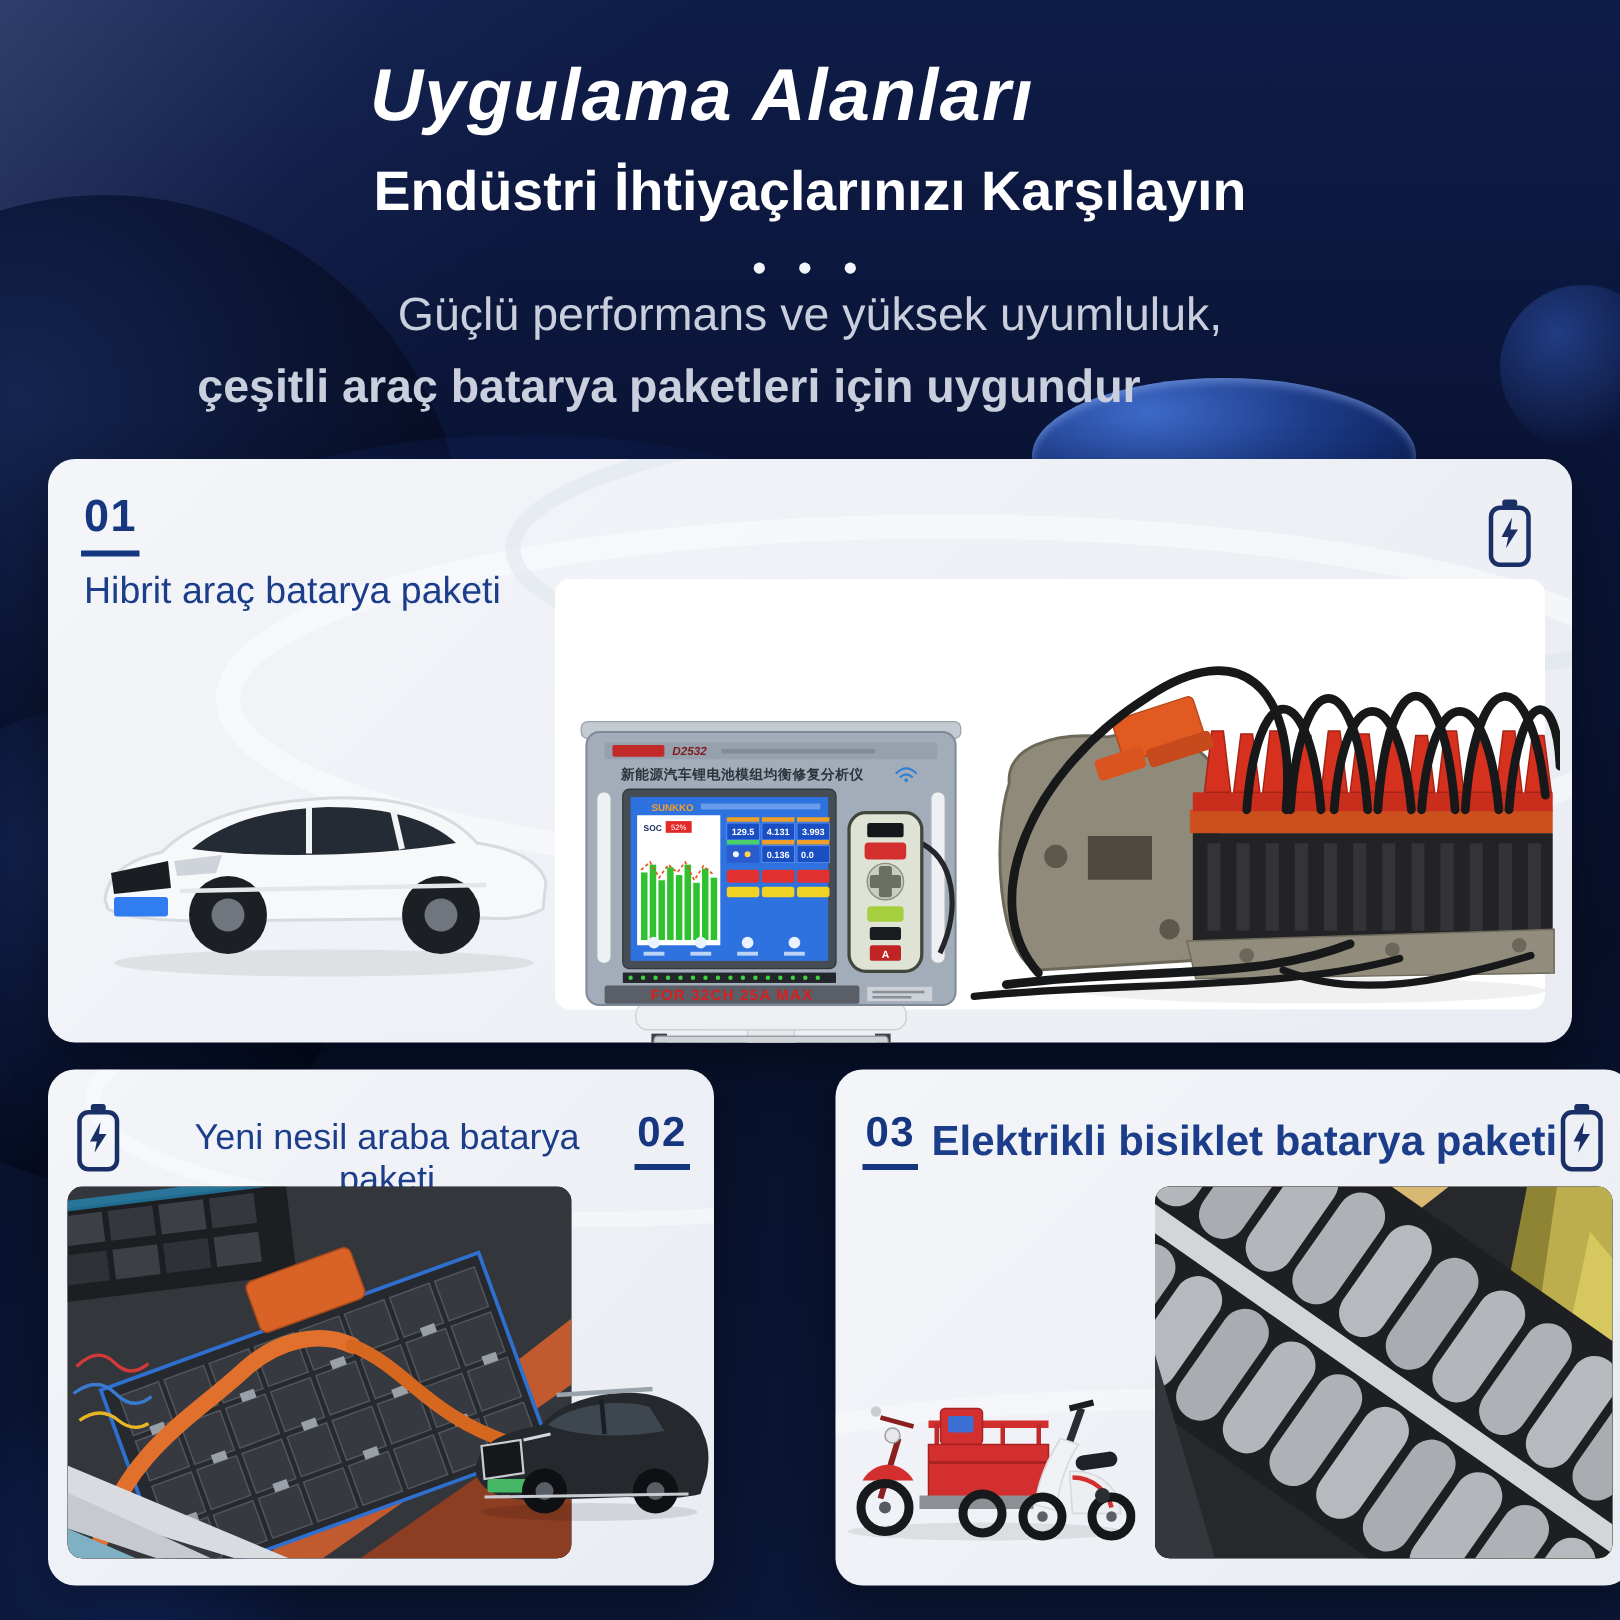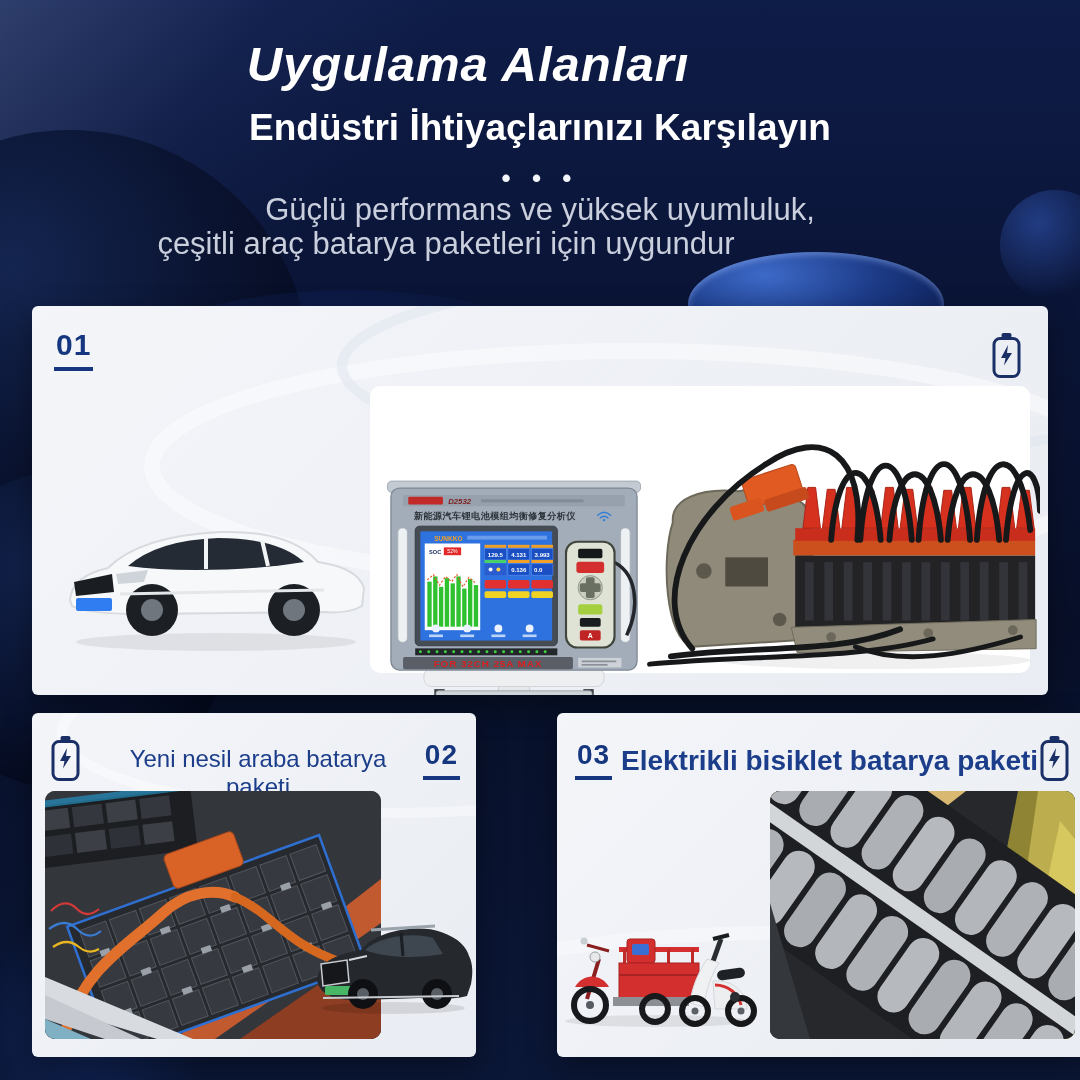--- a/index.html
+++ b/index.html
@@ -23,24 +23,24 @@
   .bubble2{position:absolute;left:1000px;top:190px;width:110px;height:110px;border-radius:50%;
     background:radial-gradient(circle at 35% 30%,rgba(52,92,190,.55),rgba(10,22,60,0) 72%);}
   .glowBL{position:absolute;left:-40px;top:920px;width:260px;height:220px;border-radius:50%;
     background:radial-gradient(circle at 50% 50%,rgba(30,70,170,.30),transparent 70%);}
   
   .hdr{position:absolute;left:0;top:0;width:1080px;text-align:center;color:#fff;z-index:3;}
   .title{position:absolute;left:0;width:936px;top:36px;font-size:49px;font-weight:bold;font-style:italic;letter-spacing:1px;}
   .subtitle{position:absolute;left:0;width:1080px;top:107px;font-size:37px;font-weight:600;}
   .dots{position:absolute;left:0;width:1080px;top:163px;font-size:26px;font-weight:bold;letter-spacing:7px;color:#f2f5fa;}
   .desc1{position:absolute;left:0;width:1080px;top:192px;font-size:31px;color:#c9cfdc;}
-  .desc2{position:absolute;left:0;width:892px;top:226px;font-size:31px;color:#c9cfdc;}
+  .desc2{position:absolute;left:0;width:892px;top:240px;font-size:31px;color:#c9cfdc;font-weight:bold;}
   
   .card{position:absolute;background:linear-gradient(135deg,#f3f5f9 0%,#e9ecf2 100%);
-    border-radius:6px;overflow:hidden;z-index:2;box-shadow:0 12px 30px rgba(0,0,0,.35);}
+    border-radius:18px;overflow:hidden;z-index:2;box-shadow:0 12px 30px rgba(0,0,0,.35);}
   #card1{left:32px;top:306px;width:1016px;height:389px;}
   #card2{left:32px;top:713px;width:444px;height:344px;}
   #card3{left:557px;top:713px;width:491px;height:344px;padding-left:40px;}
   .num{position:absolute;font-size:30px;font-weight:bold;color:#16377f;
     border-bottom:4px solid #16377f;padding:0 2px 5px 2px;letter-spacing:1px;}
   .card-label{position:absolute;font-size:25px;color:#1c3e8a;}
   .batt{position:absolute;width:31px;height:47px;}
   .swirl{position:absolute;left:0;top:0;pointer-events:none;}
   .white-panel{position:absolute;left:338px;top:80px;width:660px;height:287px;background:#ffffff;border-radius:10px;}
   .photo{position:absolute;border-radius:10px;overflow:hidden;background:#2b2e33;}
@@ -66,20 +66,21 @@
 </div>
 
 <div class="card" id="card1">
   <svg class="swirl" width="1016" height="389">
     <ellipse cx="600" cy="160" rx="480" ry="115" fill="none" stroke="#ffffff" stroke-width="16" opacity="0.45"></ellipse>
     <ellipse cx="740" cy="60" rx="430" ry="95" fill="none" stroke="#dde3ee" stroke-width="10" opacity="0.5"></ellipse>
   </svg>
   <div class="white-panel"></div>
 
   <div class="num" style="left:22px;top:22px;">01</div>
+  <div class="card-label" style="left:24px;top:74px;">Hibrit araç batarya paketi</div>
 
   <svg class="batt" style="right:26px;top:26px;" viewBox="0 0 31 47">
     <rect x="10.5" y="1" width="10" height="5" rx="2" fill="#1a2f66"></rect>
     <rect x="3" y="6.5" width="25" height="38" rx="6" fill="none" stroke="#1a2f66" stroke-width="3"></rect>
     <path d="M17,13 L10,26 L14.5,26 L13,33.5 L21,21 L16,21 Z" fill="#1a2f66"></path>
   </svg>
 
   <svg class="abs" style="left:24px;top:168px;" width="316" height="190" viewBox="0 0 316 190">
     <ellipse cx="160" cy="168" rx="140" ry="9" fill="#000" opacity="0.07"></ellipse>
     <path d="M14,126 Q16,102 52,94 Q84,62 164,58 Q234,56 262,88 Q302,94 308,114 L306,132 Q292,140 268,138 L86,140 Q30,140 16,132 Z" fill="#f7f8fa" stroke="#d7dade" stroke-width="2"></path>

